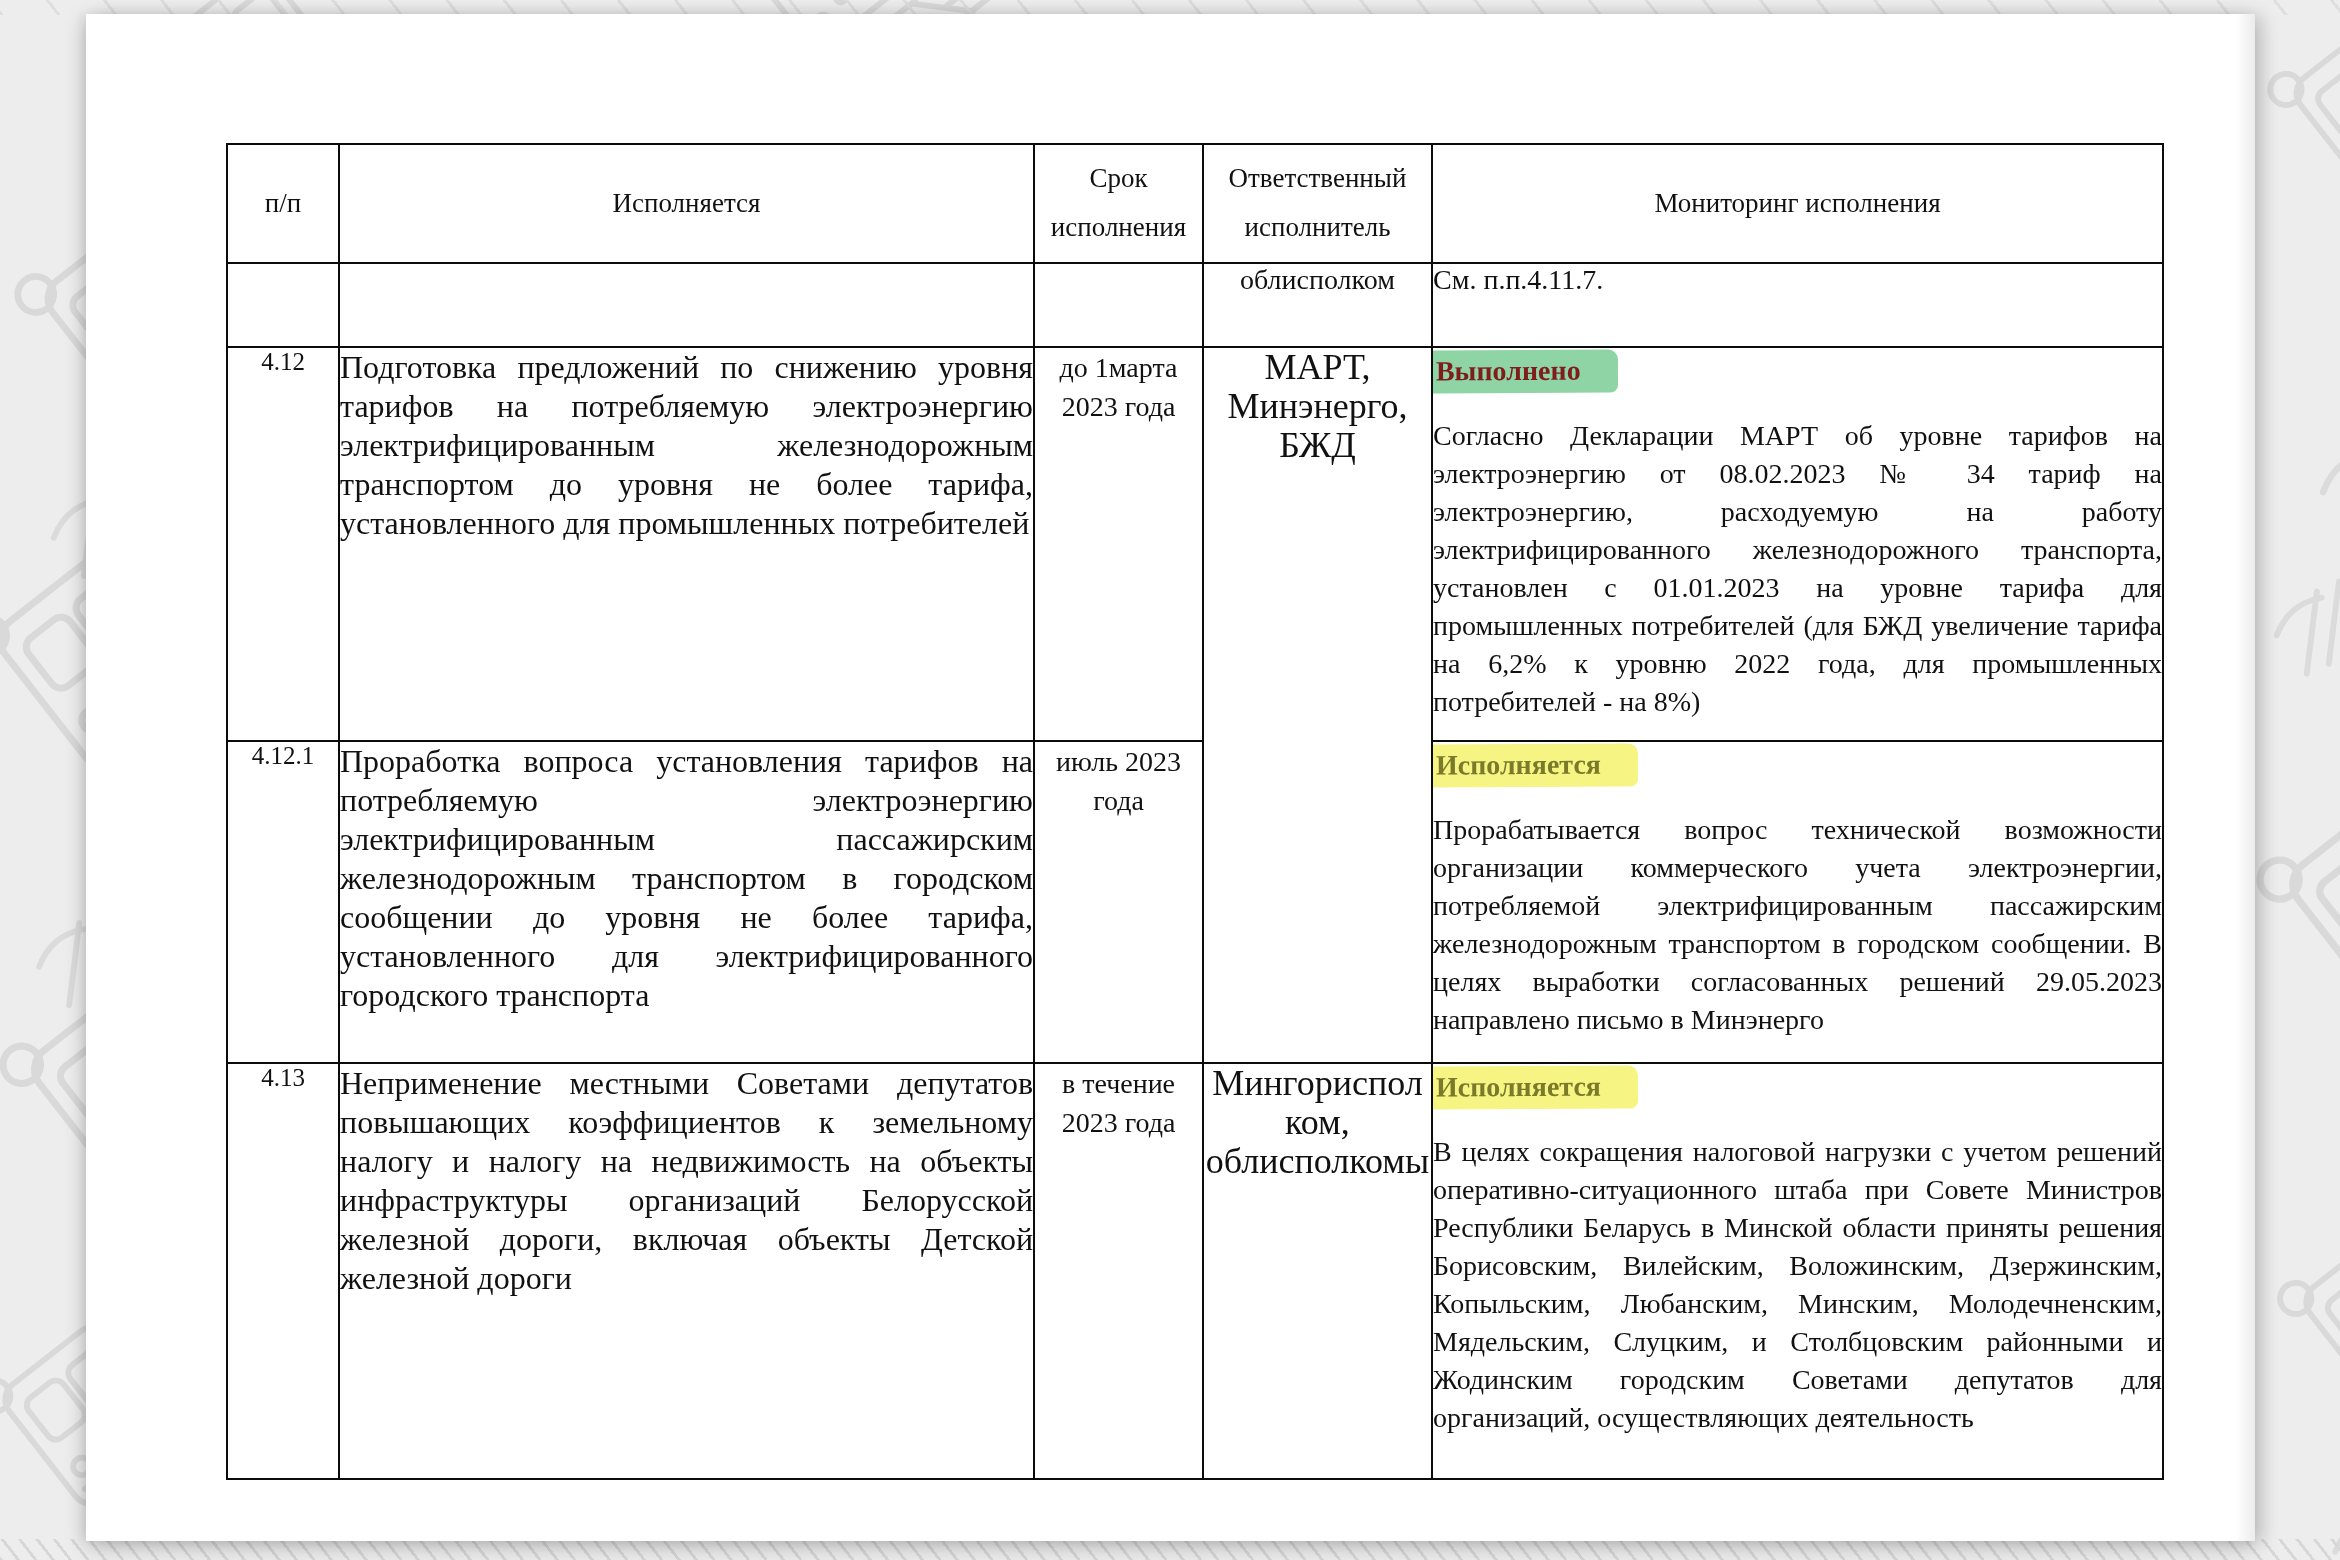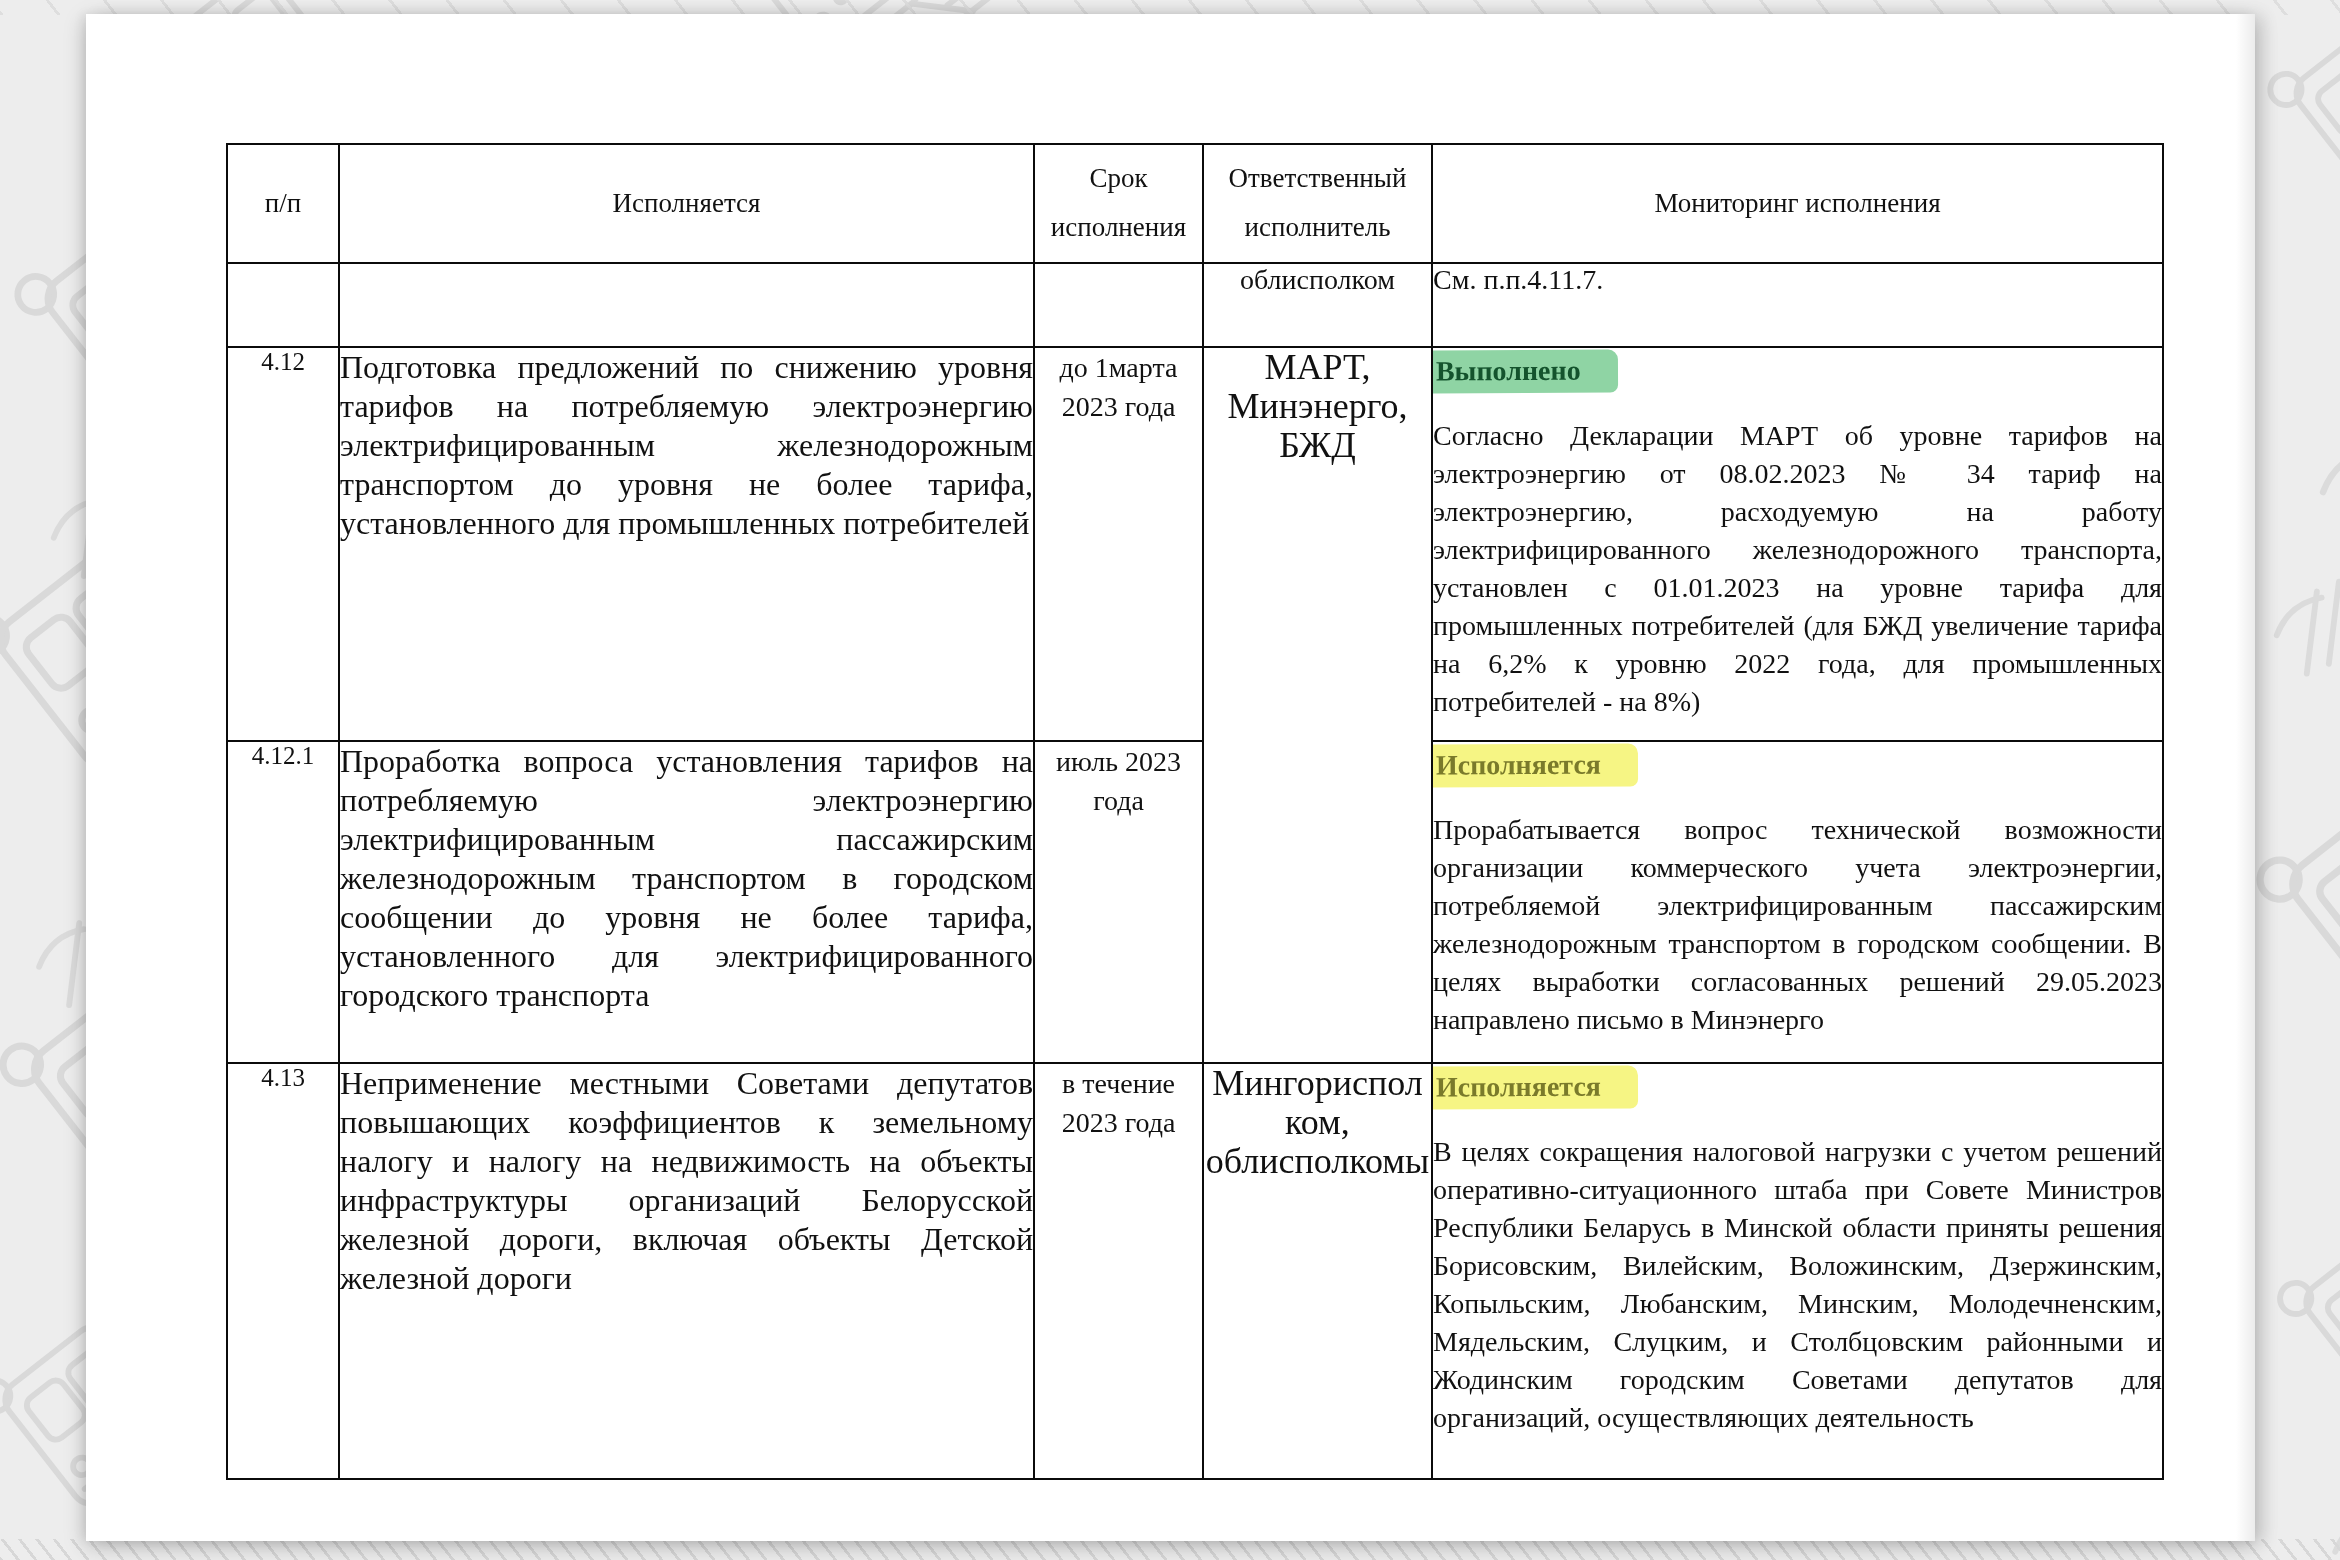--- a/index.html
+++ b/index.html
@@ -150,21 +150,21 @@
       <td class="c-ex-mid">облисполком</td>
       <td class="c-see">См. п.п.4.11.7.</td>
     </tr>
 
     <tr class="r2">
       <td class="c-num">4.12</td>
       <td class="c-name">Подготовка предложений по снижению уровня тарифов на потребляемую электроэнергию электрифицированным железнодорожным транспортом до уровня не более тарифа, установленного для промышленных потребителей</td>
       <td class="c-dl">до 1марта 2023 года</td>
       <td class="c-ex" rowspan="2">МАРТ, Минэнерго, БЖД</td>
       <td class="c-mon">
-        <div class="statusline"><span class="chip" style="background-color: rgb(143, 212, 164); color: #14532d;">Выполнено</span></div>
+        <div class="statusline"><span class="chip" style="background-color: rgb(143, 212, 164); color: #7f1d1d;">Выполнено</span></div>
         <p class="montext">Согласно Декларации МАРТ об уровне тарифов на электроэнергию от 08.02.2023 № 34 тариф на электроэнергию, расходуемую на работу электрифицированного железнодорожного транспорта, установлен с 01.01.2023 на уровне тарифа для промышленных потребителей (для БЖД увеличение тарифа на 6,2% к уровню 2022 года, для промышленных потребителей - на 8%)</p>
       </td>
     </tr>
 
     <tr class="r3">
       <td class="c-num">4.12.1</td>
       <td class="c-name">Проработка вопроса установления тарифов на потребляемую электроэнергию электрифицированным пассажирским железнодорожным транспортом в городском сообщении до уровня не более тарифа, установленного для электрифицированного городского транспорта</td>
       <td class="c-dl">июль 2023 года</td>
       <td class="c-mon">
         <div class="statusline"><span class="chip" style="background-color: rgb(246, 245, 132); color: rgb(122, 122, 43);">Исполняется</span></div>

